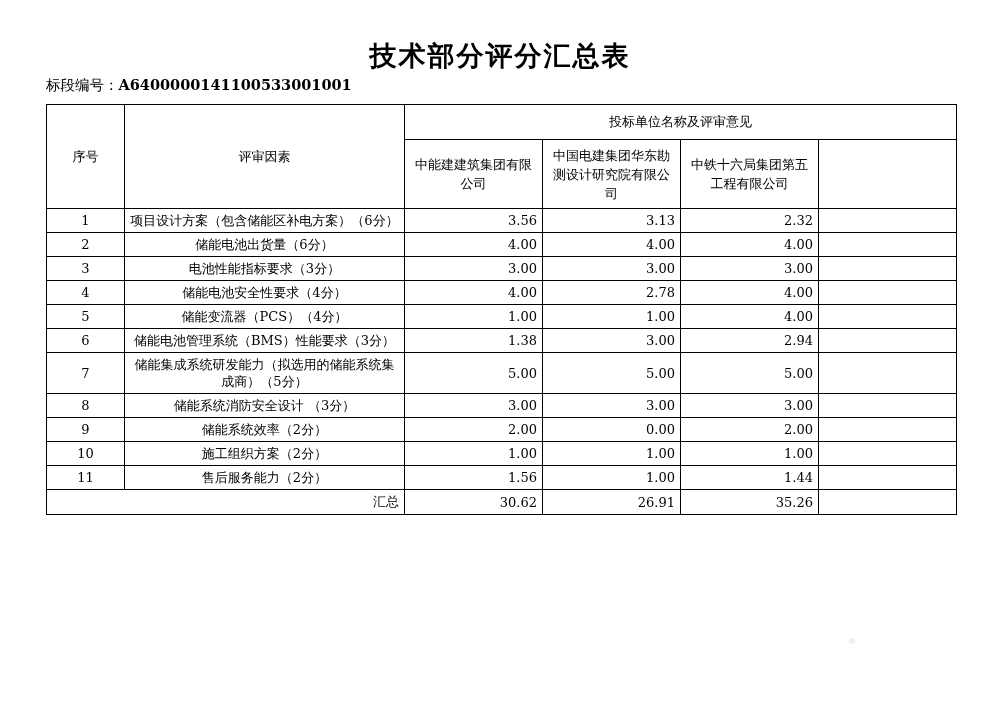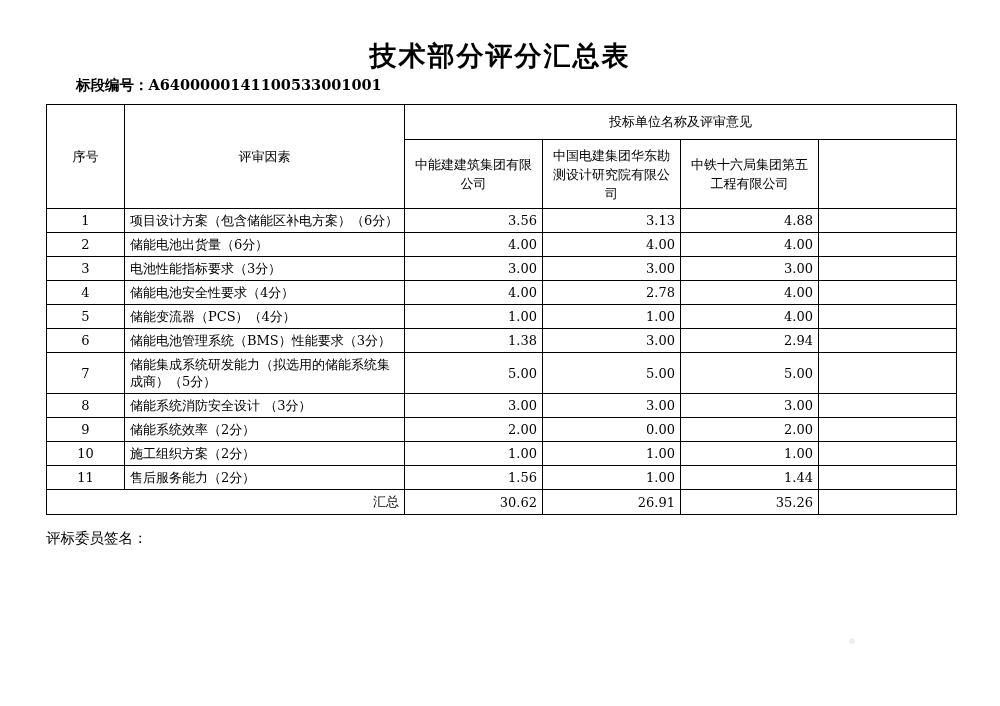--- a/index.html
+++ b/index.html
@@ -31,22 +31,21 @@
     margin-top: 38px;
   }
   .meta-line {
     font-family: "DejaVu Serif", "Liberation Serif", serif;
     font-size: 14.5px;
     line-height: 22px;
     margin: 0 0 2px 0;
     white-space: nowrap;
   }
   .meta-label {
-    font-weight: bold;
-    margin-left: 30px;
+    font-weight: normal;
   }
   .meta-value {
     font-weight: bold;
   }
   table.score-table {
     border-collapse: collapse;
     width: 908px;
     margin-top: 8px;
     table-layout: fixed;
   }
@@ -74,21 +73,21 @@
     text-align: center;
     font-size: 14.5px;
     line-height: 19px;
     height: 62px;
   }
   .row-no {
     text-align: center;
     font-size: 12.5px;
   }
   .row-factor {
-    text-align: left;
+    text-align: center;
     line-height: 17px;
   }
   .row-score {
     text-align: right;
     padding-right: 14px;
     font-size: 13px;
   }
   .row-total-label {
     text-align: right;
     padding-left: 6px;
@@ -147,21 +146,21 @@
         <td class="bidder-name">中国电建集团华东勘测设计研究院有限公司</td>
         <td class="bidder-name">中铁十六局集团第五工程有限公司</td>
         <td class="bidder-name"></td>
       </tr>
 
       <tr>
         <td class="row-no">1</td>
         <td class="row-factor">项目设计方案（包含储能区补电方案）（6分）</td>
         <td class="row-score">3.56</td>
         <td class="row-score">3.13</td>
-        <td class="row-score">4.88</td>
+        <td class="row-score">2.32</td>
         <td class="row-score"></td>
       </tr>
       <tr>
         <td class="row-no">2</td>
         <td class="row-factor">储能电池出货量（6分）</td>
         <td class="row-score">4.00</td>
         <td class="row-score">4.00</td>
         <td class="row-score">4.00</td>
         <td class="row-score"></td>
       </tr>
@@ -241,18 +240,17 @@
       <tr>
         <td class="row-total-label" colspan="2">汇总</td>
         <td class="row-score">30.62</td>
         <td class="row-score">26.91</td>
         <td class="row-score">35.26</td>
         <td class="row-score"></td>
       </tr>
     </tbody>
   </table>
 
-  <div class="sign-line">评标委员签名：</div>
 
   <div class="faint-mark"></div>
 
   <div class="footer">第 3 页/共 4 页</div>
 </div>
 
 </body></html>

